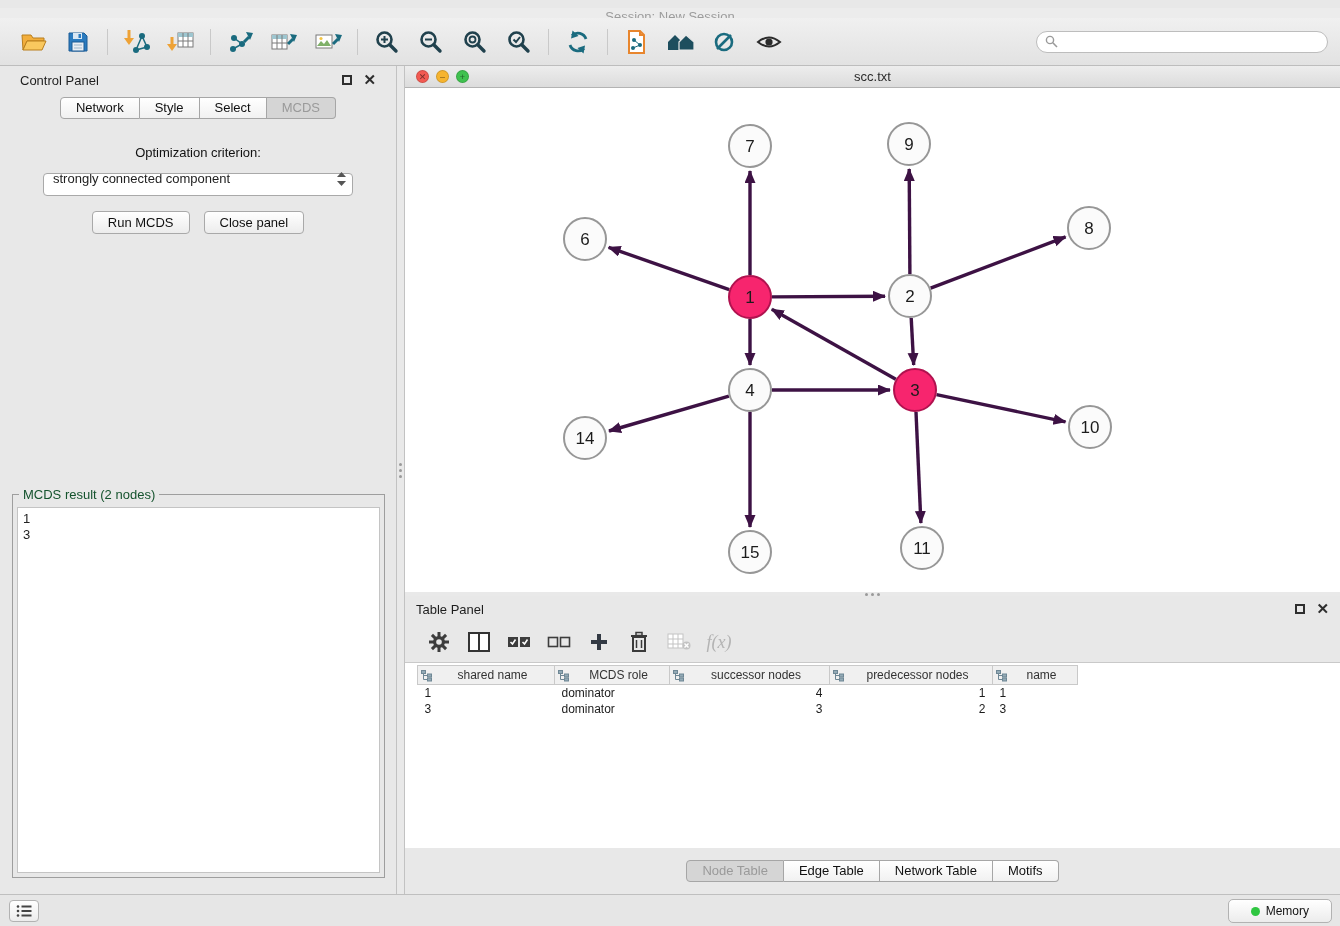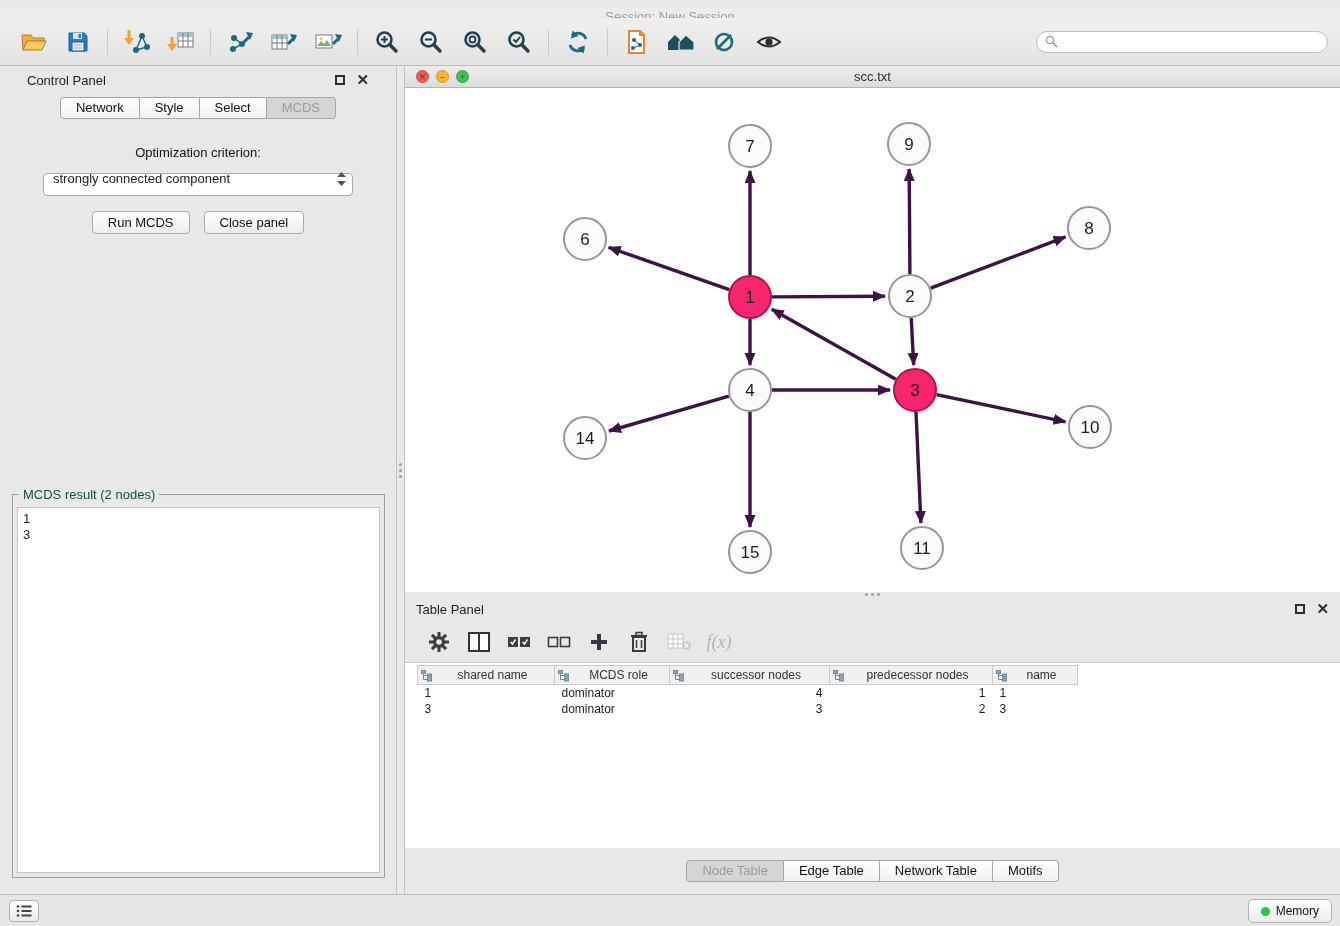--- a/index.html
+++ b/index.html
@@ -14,21 +14,21 @@
   .toolbar{position:absolute;top:18px;left:0;width:1340px;height:48px;background:linear-gradient(#f0f0f0,#e2e2e2);
            border-bottom:1px solid #bdbdbd;display:flex;align-items:center;padding:0 12px;}
   .tbtn{width:44px;height:40px;display:flex;align-items:center;justify-content:center;border-radius:4px;flex:0 0 auto;}
   .tsep{width:1px;height:26px;background:#c9c9c9;margin:0 7px;flex:0 0 auto;}
   .search-box{margin-left:auto;width:292px;height:22px;background:#fff;border:1px solid #bdbdbd;border-radius:11px;
               display:flex;align-items:center;padding:0 8px;gap:5px;}
   .search-box input{border:none;outline:none;flex:1;font-size:12px;background:transparent;font-family:"Liberation Sans",sans-serif;}
 
   
   .control-panel{position:absolute;left:0;top:66px;width:397px;height:828px;background:#e8e8e8;border-right:1px solid #c2c2c2;}
-  .cp-header{height:28px;display:flex;align-items:center;padding:0 27px;font-size:13px;color:#1e1e1e;}
+  .cp-header{height:28px;display:flex;align-items:center;padding:0 20px;font-size:13px;color:#1e1e1e;}
   .win-btns{margin-left:auto;display:flex;gap:11px;align-items:center;}
   .float-btn{width:10px;height:10px;border:2px solid #2e2e2e;display:inline-block;}
   .close-x{font-size:15px;font-weight:bold;color:#2e2e2e;line-height:12px;}
   .cp-tabs{display:flex;justify-content:center;margin-top:3px;}
   .tab{height:22px;line-height:20px;padding:0 15px;background:linear-gradient(#ffffff,#f1f1f1);border:1px solid #a6a6a6;border-left:none;font-size:13px;color:#111;}
   .tab:first-child{border-left:1px solid #a6a6a6;border-radius:4px 0 0 4px;}
   .tab:last-child{border-radius:0 4px 4px 0;}
   .tab.active{background:#d5d5d5;color:#9a9a9a;}
   .opt-label{text-align:center;margin-top:26px;font-size:13px;color:#111;}
   .dropdown{margin:13px auto 0;width:310px;height:23px;background:#fff;border:1px solid #a9a9a9;border-radius:4px;
@@ -78,21 +78,21 @@
   table.node-table td{height:16px;padding:0 7px;color:#1c1c1c;overflow:hidden;white-space:nowrap;}
   .tree-ico{position:absolute;left:3px;top:4px;}
   .tp-tabstrip{height:46px;display:flex;align-items:center;justify-content:center;}
   .tp-tabs{display:flex;}
 
   
   .statusbar{position:absolute;left:0;top:894px;width:1340px;height:32px;background:#e6e6e6;border-top:1px solid #bfbfbf;}
   .rows-btn{position:absolute;left:9px;top:5px;width:30px;height:22px;background:linear-gradient(#fff,#ececec);
             border:1px solid #b2b2b2;border-radius:4px;display:flex;align-items:center;justify-content:center;}
   .memory-btn{position:absolute;right:8px;top:4px;height:24px;background:linear-gradient(#fff,#ececec);
-              border:1px solid #b2b2b2;border-radius:5px;display:flex;align-items:center;gap:6px;padding:0 12px;font-size:12px;color:#111;margin-left:40px;}
+              border:1px solid #b2b2b2;border-radius:5px;display:flex;align-items:center;gap:6px;padding:0 22px;font-size:12px;color:#111;margin-left:40px;}
   .mem-dot{width:9px;height:9px;border-radius:50%;background:#2fc641;display:inline-block;}
 </style>
 </head>
 <body>
 
 <div class="titlebar">
   <span>Session: New Session</span>
 </div>
 
 <div class="toolbar">

